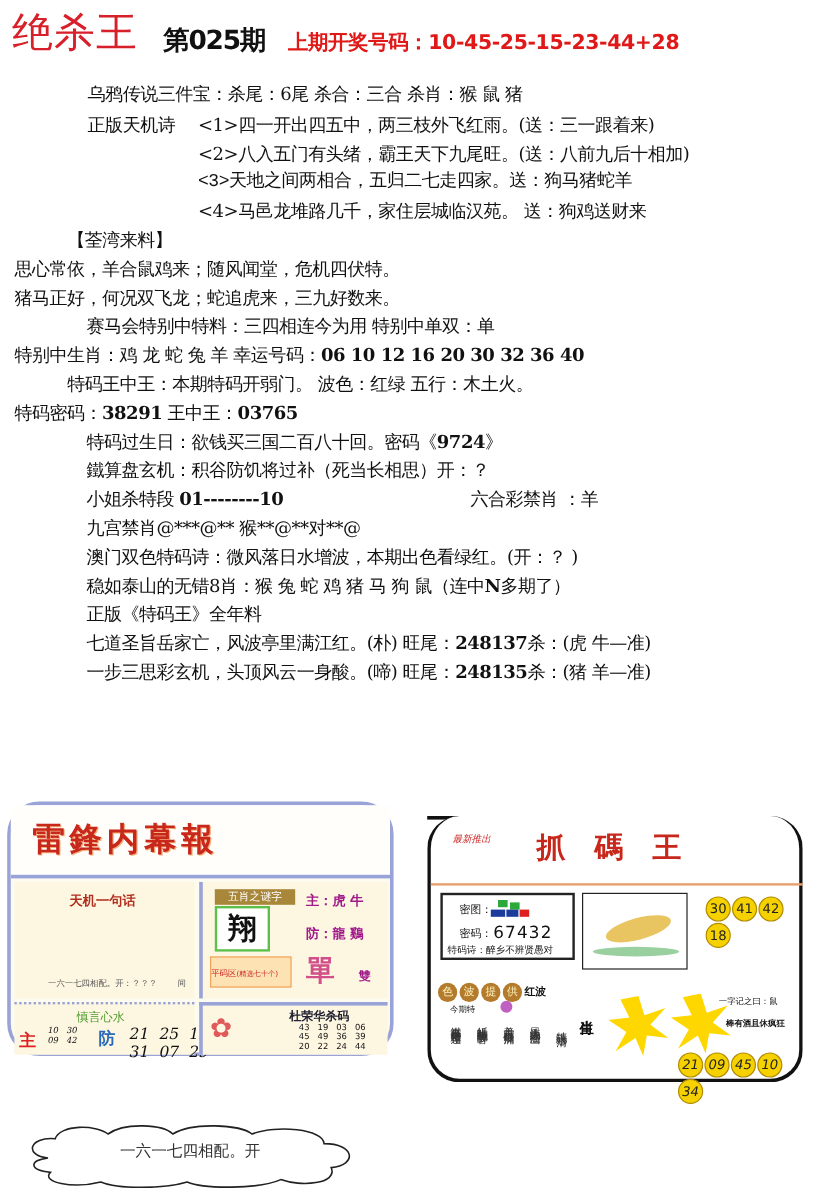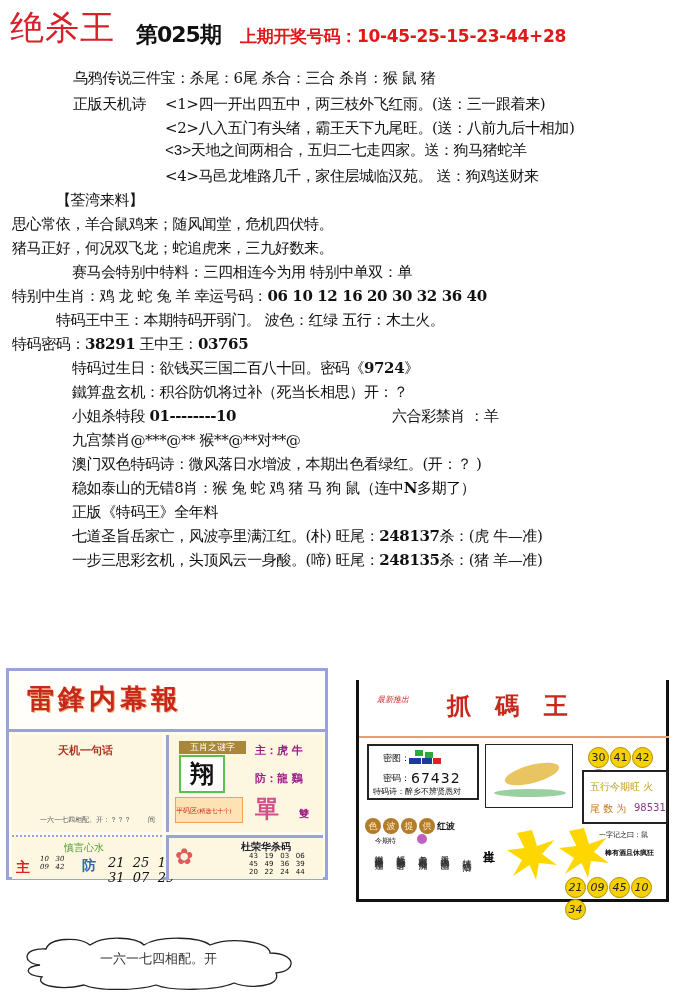--- a/index.html
+++ b/index.html
@@ -5,21 +5,21 @@
   html, body { margin:0; padding:0; background:#ffffff; }
   body { width:679px; height:997px; position:relative; overflow:hidden;
          font-family:"DejaVu Serif","Liberation Serif",serif; color:#111; }
   .abs { position:absolute;text-align:right; }
   .hdr-logo { left:10px; top:10px; font-family:"DejaVu Sans",sans-serif; font-size:34px; color:#d8202a; letter-spacing:1px; line-height:1; }
   .hdr-issue { left:136px; top:24px; font-family:"DejaVu Sans",sans-serif; font-weight:bold; font-size:22px; color:#111; line-height:1; letter-spacing:-1px;}
   .hdr-prev { left:240px; top:28px; font-family:"DejaVu Sans",sans-serif; font-weight:bold; font-size:17px; color:#e01818; line-height:1; letter-spacing:-0.3px; }
   .line { position:absolute; font-size:15px; line-height:18px; white-space:nowrap; letter-spacing:-0.4px; }
   .b { font-weight:bold; }
   
-  .poster { position:absolute; box-sizing:border-box; }
+  .poster { position:absolute; box-sizing:border-box;border-radius:27px; }
   .p1 { left:6px; top:668px; width:322px; height:212px; background:#fdfbef; border:3px solid #9aa3d8; }
   .p1-head { position:absolute; left:0; top:0; width:316px; height:58px; background:#fffefa; border-bottom:3px solid #9aa3d8; }
   .p1-title { position:absolute; left:18px; top:10px; font-size:27px; font-weight:bold; color:#c8281c; letter-spacing:4px; font-family:"DejaVu Serif",serif; text-shadow:1px 1px 0 #f3b07a; }
   .p1-cell { position:absolute; box-sizing:border-box; background:#fdf7e2; }
   .c-tl { left:3px; top:64px; width:150px; height:97px; }
   .c-tr { left:157px; top:64px; width:157px; height:97px; border-left:3px solid #9aa3d8; }
   .c-bl { left:3px; top:164px; width:150px; height:44px; border-top:2px dotted #9aa3d8; }
   .c-br { left:157px; top:164px; width:157px; height:44px; border-left:3px solid #9aa3d8; border-top:3px solid #9aa3d8; }
   .tiny { font-size:7px; color:#555; }
   .p2 { left:356px; top:680px; width:313px; height:222px; background:#fff; border:3px solid #111; border-top:none; }
@@ -143,25 +143,20 @@
     <div style="position:absolute;left:4px;top:40px;font-size:8px;"><span>特码诗：</span><span>醉乡不辨贤愚对</span></div>
   </div>
   <div class="boxed" style="left:126px;top:64px;width:88px;height:64px;border-width:1px;">
     <div style="position:absolute;left:18px;top:20px;width:56px;height:18px;background:#e8c560;border-radius:50%;transform:rotate(-15deg);"></div>
     <div style="position:absolute;left:8px;top:44px;width:72px;height:8px;background:#9ad0a0;border-radius:50%;"></div>
   </div>
 
   <div style="position:absolute;left:229px;top:66px;">
     <span class="ball">30</span><span class="ball">41</span><span class="ball">42</span><span class="ball">18</span>
   </div>
-  <div class="boxed" style="left:223px;top:90px;width:86px;height:54px;">
-    <div style="position:absolute;left:6px;top:8px;font-size:10px;color:#c4a020;">五行今期旺  火</div>
-    <div style="position:absolute;left:6px;top:30px;font-size:10px;color:#c47a20;">尾 数 为</div>
-    <div style="position:absolute;left:50px;top:30px;font-size:10px;color:#8a3a8a;font-family:'DejaVu Sans',sans-serif;">98531</div>
-  </div>
 
   <div style="position:absolute;left:6px;top:134px;">
     <span class="coin">色</span><span class="coin">波</span><span class="coin">提</span><span class="coin">供</span><span style="font-size:9px;font-weight:bold;">红波</span>
   </div>
   <div style="position:absolute;left:16px;top:156px;font-size:7px;">今期特</div>
   <div style="position:absolute;left:58px;top:154px;width:10px;height:10px;border-radius:50%;background:#c060c0;"></div>
   <div class="vcol" style="left:14px;top:168px;">鐵來身世兩相逢</div>
   <div class="vcol" style="left:36px;top:168px;">紙帳梅花醉夢香</div>
   <div class="vcol" style="left:58px;top:168px;">美宙月影吟情滿</div>
   <div class="vcol" style="left:80px;top:168px;">風流人物看江山</div>

